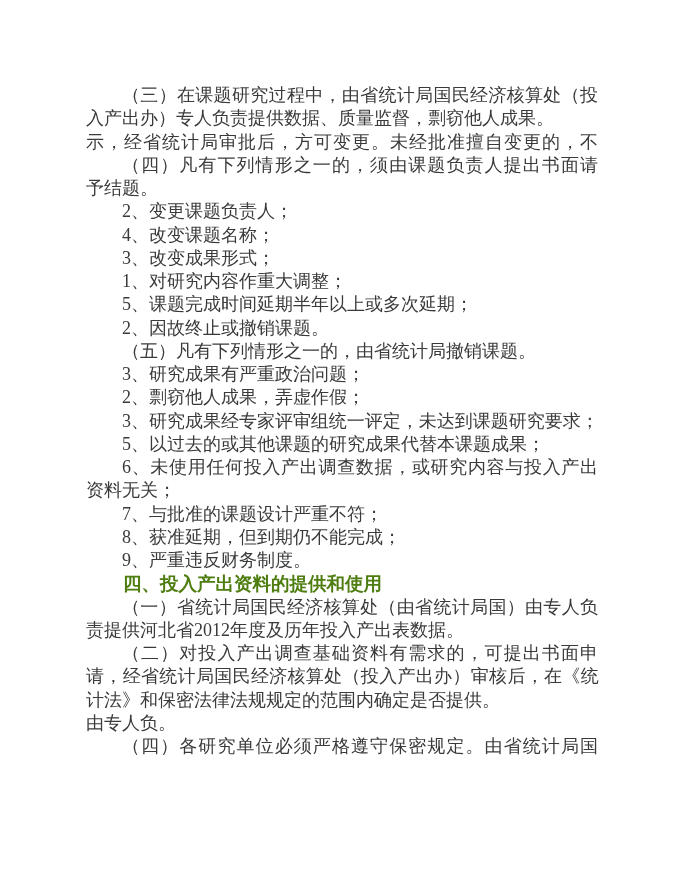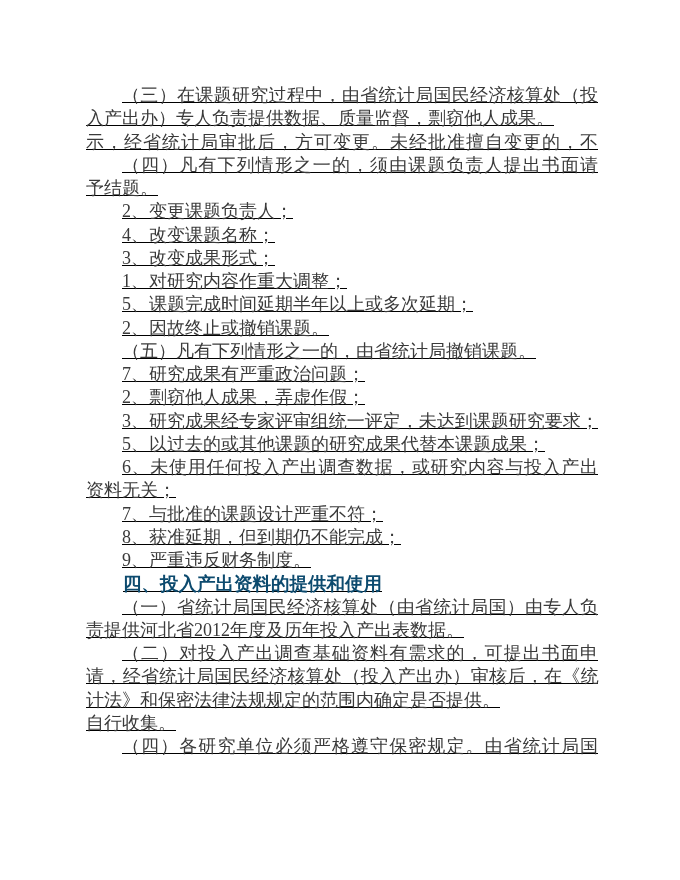--- a/index.html
+++ b/index.html
@@ -12,21 +12,20 @@
     width: 680px;
     height: 880px;
     background: #ffffff;
     overflow: hidden;
   }
   .text-block {
     position: absolute;
     left: 86px;
     top: 84px;
     width: 512px;
-    text-decoration: underline;
   }
   .line {
     font-family: "Liberation Serif", serif;
     font-size: 18px;
     line-height: 23.25px;
     height: 23.25px;
     color: #3a3a3a;
     text-align: justify;
     text-align-last: left;
     overflow: visible;
@@ -36,52 +35,52 @@
   }
   .line.full {
     text-align-last: justify;
   }
   .line.condensed {
     letter-spacing: -0.7px;
   }
   .line.bold {
     font-family: "Liberation Sans", sans-serif;
     font-weight: bold;
-    color: #0c4a6e;
+    color: #4d7c0f;
     font-size: 18.5px;
   }
 </style>
 </head>
 <body>
 
 <div class="page">
   <div class="text-block">
       <div class="line indent full">（三）在课题研究过程中，由省统计局国民经济核算处（投</div>
       <div class="line">入产出办）专人负责提供数据、质量监督，剽窃他人成果。</div>
       <div class="line full">示，经省统计局审批后，方可变更。未经批准擅自变更的，不</div>
       <div class="line indent full">（四）凡有下列情形之一的，须由课题负责人提出书面请</div>
       <div class="line">予结题。</div>
       <div class="line indent">2、变更课题负责人；</div>
       <div class="line indent">4、改变课题名称；</div>
       <div class="line indent">3、改变成果形式；</div>
       <div class="line indent">1、对研究内容作重大调整；</div>
       <div class="line indent">5、课题完成时间延期半年以上或多次延期；</div>
       <div class="line indent">2、因故终止或撤销课题。</div>
       <div class="line indent">（五）凡有下列情形之一的，由省统计局撤销课题。</div>
-      <div class="line indent">7、研究成果有严重政治问题；</div>
+      <div class="line indent">3、研究成果有严重政治问题；</div>
       <div class="line indent">2、剽窃他人成果，弄虚作假；</div>
       <div class="line indent full condensed">3、研究成果经专家评审组统一评定，未达到课题研究要求；</div>
       <div class="line indent">5、以过去的或其他课题的研究成果代替本课题成果；</div>
       <div class="line indent full">6、未使用任何投入产出调查数据，或研究内容与投入产出</div>
       <div class="line">资料无关；</div>
       <div class="line indent">7、与批准的课题设计严重不符；</div>
       <div class="line indent">8、获准延期，但到期仍不能完成；</div>
       <div class="line indent">9、严重违反财务制度。</div>
       <div class="line indent bold">四、投入产出资料的提供和使用</div>
       <div class="line indent full">（一）省统计局国民经济核算处（由省统计局国）由专人负</div>
       <div class="line">责提供河北省2012年度及历年投入产出表数据。</div>
       <div class="line indent full">（二）对投入产出调查基础资料有需求的，可提出书面申</div>
       <div class="line full condensed">请，经省统计局国民经济核算处（投入产出办）审核后，在《统</div>
       <div class="line">计法》和保密法律法规规定的范围内确定是否提供。</div>
-      <div class="line">自行收集。</div>
+      <div class="line">由专人负。</div>
       <div class="line indent full">（四）各研究单位必须严格遵守保密规定。由省统计局国</div>
     </div>
 </div>
 
 </body></html>

